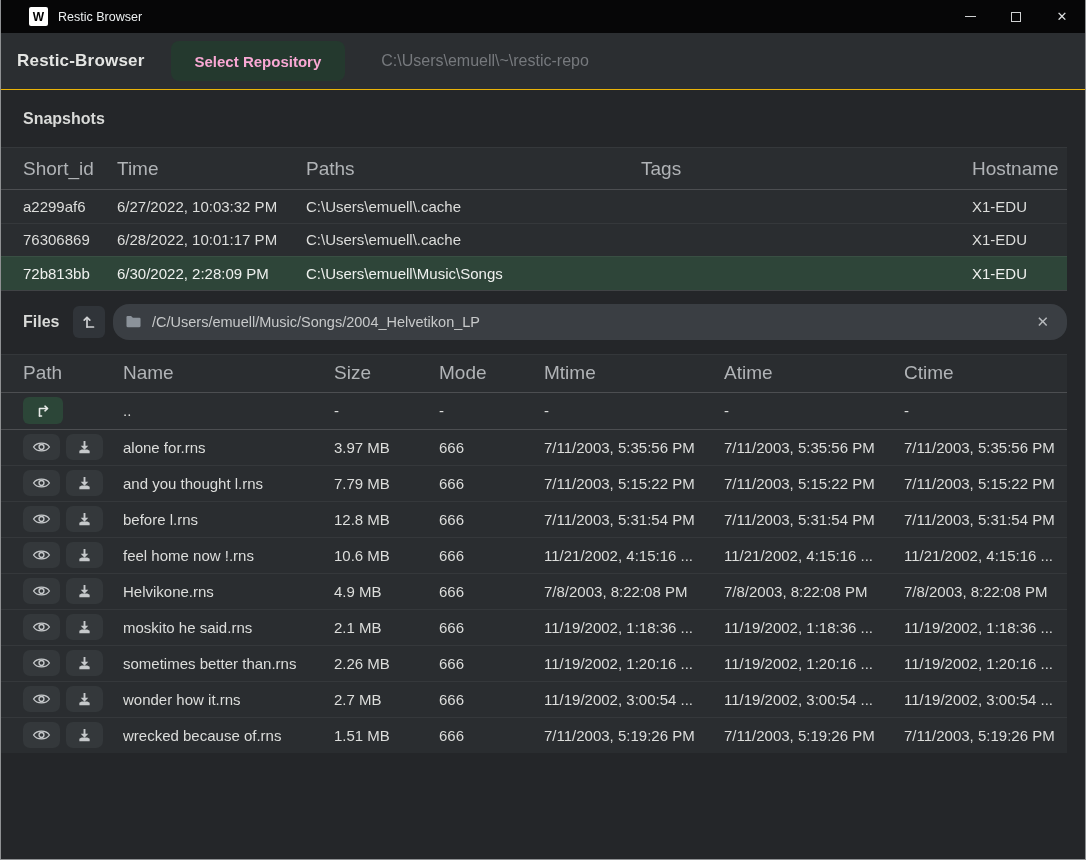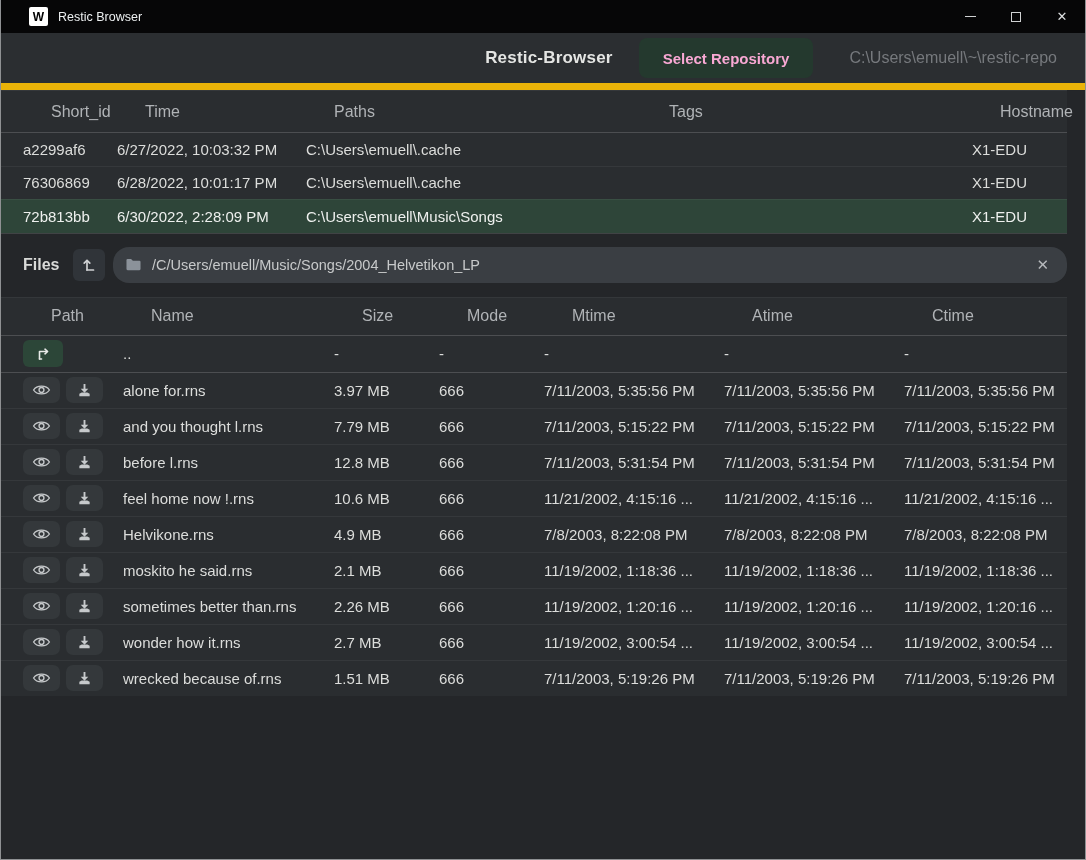--- a/index.html
+++ b/index.html
@@ -25,42 +25,41 @@
   .titlebar .title{ color:#eceff0; font-size:12.5px; }
   .controls{ margin-left:auto; display:flex; height:100%; }
   .ctrl{ width:46px; height:100%; display:flex; align-items:center; justify-content:center; cursor:default; }
   .min-glyph{ width:11px; height:1.5px; background:#cfd1d2; display:block; }
   .max-glyph{ width:10px; height:10px; border:1.2px solid #cfd1d2; display:block; }
   .close-glyph{ color:#dddfe0; font-size:13px; line-height:1; }
 
   
   .app-header{
     height:57px; background: var(--panel-bg,#2b2e31);
-    display:flex; align-items:center; padding:0 28px;
-    border-bottom:7px solid #eab308;
-    justify-content:flex-end;
+    display:flex; align-items:center; padding:0 16px;
+    border-bottom:1px solid #eab308;
   }
   .app-title{ color:#e4e5e3; font-size:17px; font-weight:bold; letter-spacing:.2px; }
   .select-repo{
     margin-left:26px; height:40px; padding:0 24px; border:none; cursor:pointer;
     background: var(--accent-green,#24392e); color:#f9a8d4;
     font-family:inherit; font-size:15px; font-weight:bold; border-radius:8px;
   }
   .repo-path{ margin-left:36px; color:#76797d; font-size:16px; }
 
   
   .section-heading{ height:57px; display:flex; align-items:center; padding:0 22px; }
   .section-heading span{ color:#d9dad8; font-size:16px; font-weight:bold; }
 
   
   .table{ margin-right:18px; background: var(--row-bg,#2a2d30); border-top:1px solid rgba(255,255,255,0.05); }
   .snap-grid{ display:grid; grid-template-columns:94px 189px 335px 331px 1fr; padding-left:22px; align-items:center; }
   .files-grid{ display:grid; grid-template-columns:100px 211px 105px 105px 180px 180px 1fr; padding-left:22px; align-items:center; }
   .thead{ height:41px; }
-  .thead span{ color:#b0b3b6; font-size:16px;margin-left:28px; }
+  .thead span{ color:#b0b3b6; font-size:19px; }
   .files-table .thead{ height:37px; }
   .trow{ border-top:1px solid rgba(255,255,255,0.055); }
   .tbody .trow:first-child, .trow.first{ border-top:1px solid rgba(255,255,255,0.16); }
   .snap-row{ height:33.5px; cursor:default; }
   .trow span{ color:#dcdddb; font-size:15px; white-space:nowrap; overflow:hidden; }
   .snap-row.selected{ background: var(--selected-row,#2e4539); }
   .snap-row.selected span{ color:#eef0ee; }
   .snapshots-table{ border-bottom:1px solid rgba(255,255,255,0.10); }
 
   
@@ -106,20 +105,23 @@
         </div>
     </div>
   </div>
 
   <div class="app-header">
     <span class="app-title">Restic-Browser</span>
     <button class="select-repo">Select Repository</button>
     <span class="repo-path">C:\Users\emuell\~\restic-repo</span>
   </div>
 
+  <div class="section-heading">
+    <span>Snapshots</span>
+  </div>
 
   <div class="table snapshots-table">
     <div class="thead snap-grid">
       <span>Short_id</span>
       <span>Time</span>
       <span>Paths</span>
       <span>Tags</span>
       <span>Hostname</span>
     </div>
     <div class="tbody">

